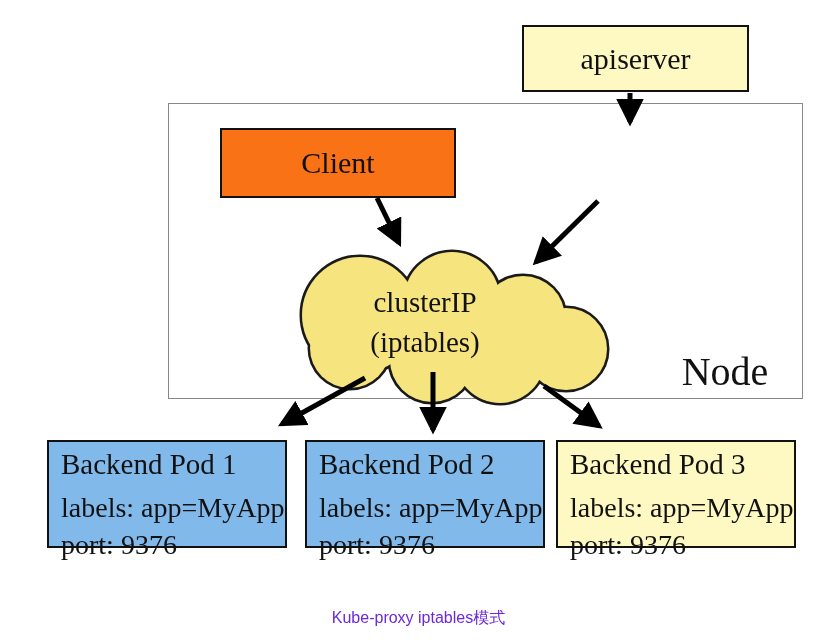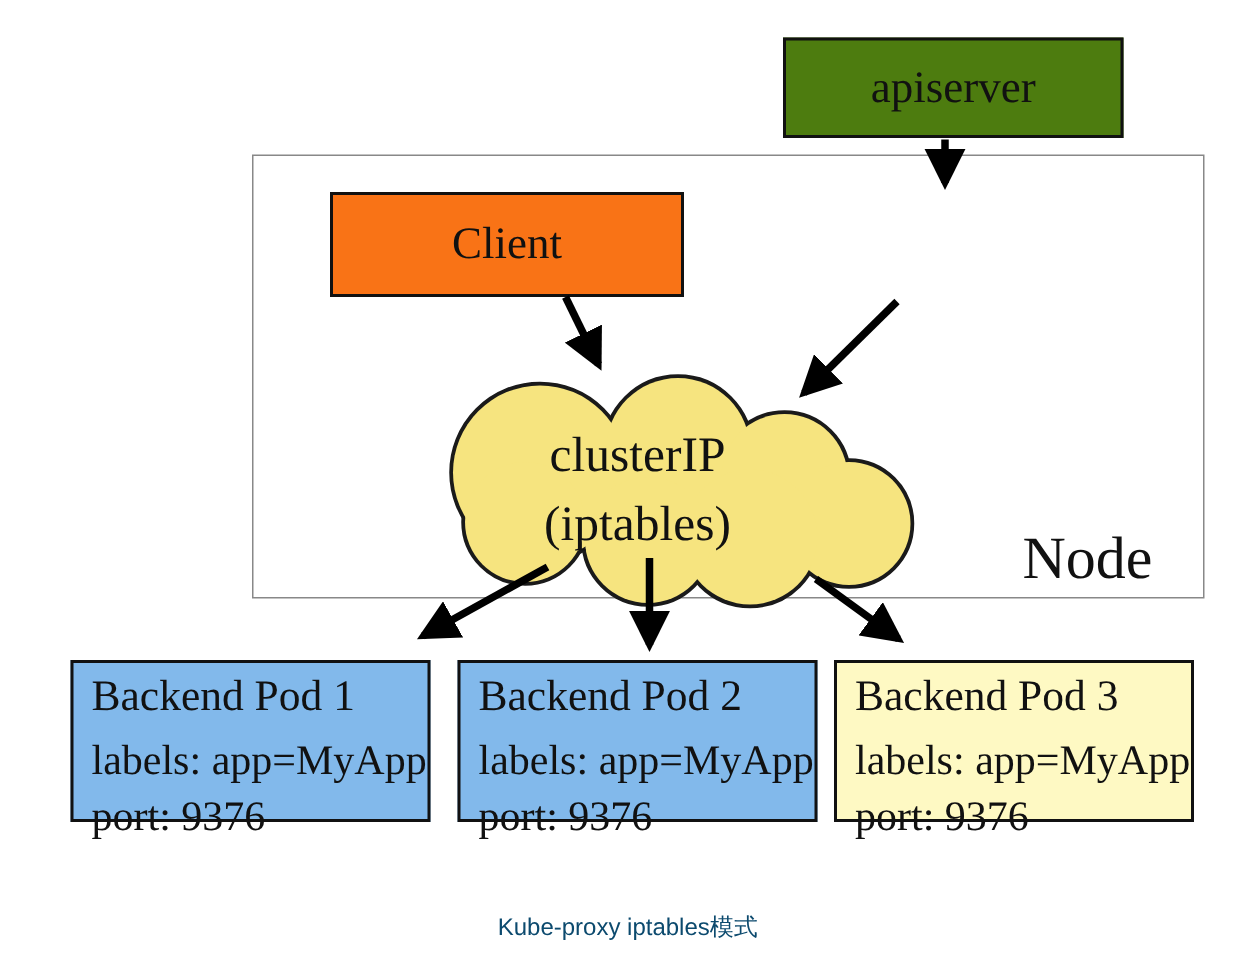--- a/index.html
+++ b/index.html
@@ -19,43 +19,43 @@
     position:absolute;left:168px;top:103px;width:635px;height:296px;
     border:1.5px solid #888;box-sizing:border-box;background:transparent;
   }
   #node-label{
     position:absolute;left:660px;top:350px;width:130px;text-align:center;
     font-size:40px;line-height:1.1;
   }
   #svg-overlay{position:absolute;left:0;top:0;width:837px;height:642px;pointer-events:none;}
   #cloud-text{
     position:absolute;left:320px;top:282px;width:210px;text-align:center;
-    font-size:33px;line-height:1.38;
+    font-size:29px;line-height:1.38;
   }
   .pod{
     position:absolute;top:440px;width:240px;height:108px;
     border:2.5px solid #111;box-sizing:border-box;padding:6px 0 0 12px;
   }
   #pod-1{left:47px;} #pod-2{left:305px;} #pod-3{left:556px;}
   .pod-title{font-size:29px;margin-bottom:9px;}
   .pod-line{font-size:28px;line-height:1.32;}
   #caption{
     position:absolute;left:0;top:608px;width:837px;text-align:center;
     font-family:"Liberation Sans","DejaVu Sans",sans-serif;
-    font-size:16px;color:#0c4a6e;
+    font-size:16px;color:#6d28d9;
   }
 </style>
 </head>
 <body>
 
 <div id="canvas">
 
   <div id="node-rect"></div>
 
-  <div class="box" id="apiserver-box" style="background: #4d7c0f;">
+  <div class="box" id="apiserver-box" style="background: #fef9c3;">
     <span>apiserver</span>
   </div>
 
   <div class="box" id="client-box" style="background: #f97316;">
     <span>Client</span>
   </div>
 
 
   <svg id="svg-overlay" viewBox="0 0 837 642" xmlns="http://www.w3.org/2000/svg">
     <defs>

